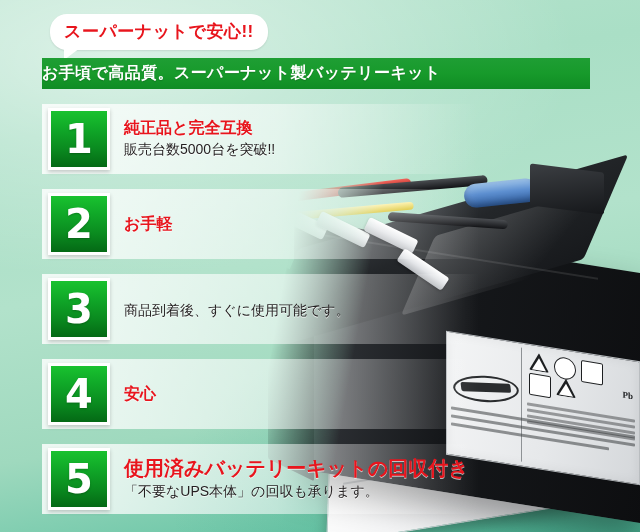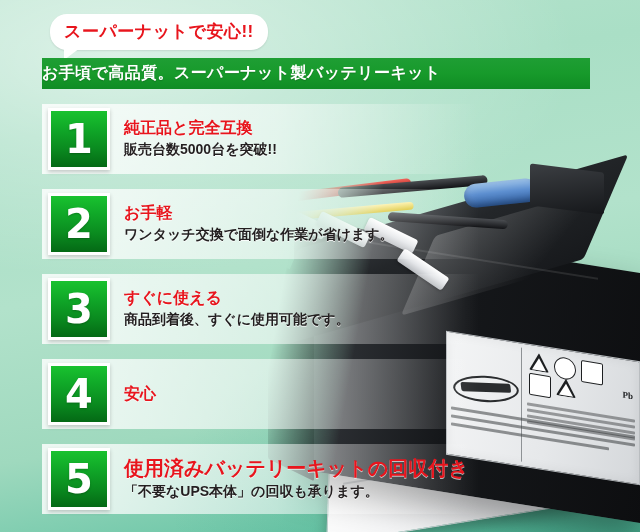--- a/index.html
+++ b/index.html
@@ -351,21 +351,21 @@
     color: #e8151d;
     font-size: 16px;
     font-weight: bold;
     line-height: 1.15;
     white-space: nowrap;
     text-shadow: 0 1px 0 rgba(255,255,255,.65);
   }
   .row-sub {
     color: #231f20;
     font-size: 14px;
-    font-weight: bold;
+    font-weight: normal;
     margin-top: 3px;
     white-space: nowrap;
     text-shadow: 0 1px 0 rgba(255,255,255,.75);
   }
   .row.wide .row-title { font-size: 20px; }
 </style>
 </head>
 <body>
 
 <div id="ad">
@@ -442,30 +442,28 @@
         <div class="row-sub">販売台数5000台を突破!!</div>
       </div>
     </div>
 
     <div class="row">
       <div class="badge">
         <span class="badge-num">2</span>
       </div>
       <div class="row-text">
         <div class="row-title">お手軽</div>
-        <div class="row-sub">ワンタッチ交換で面倒な作業が省けます。</div>
       </div>
     </div>
 
     <div class="row">
       <div class="badge">
         <span class="badge-num">3</span>
       </div>
       <div class="row-text">
-        <div class="row-title">すぐに使える</div>
         <div class="row-sub">商品到着後、すぐに使用可能です。</div>
       </div>
     </div>
 
     <div class="row">
       <div class="badge">
         <span class="badge-num">4</span>
       </div>
       <div class="row-text">
         <div class="row-title">安心</div>

